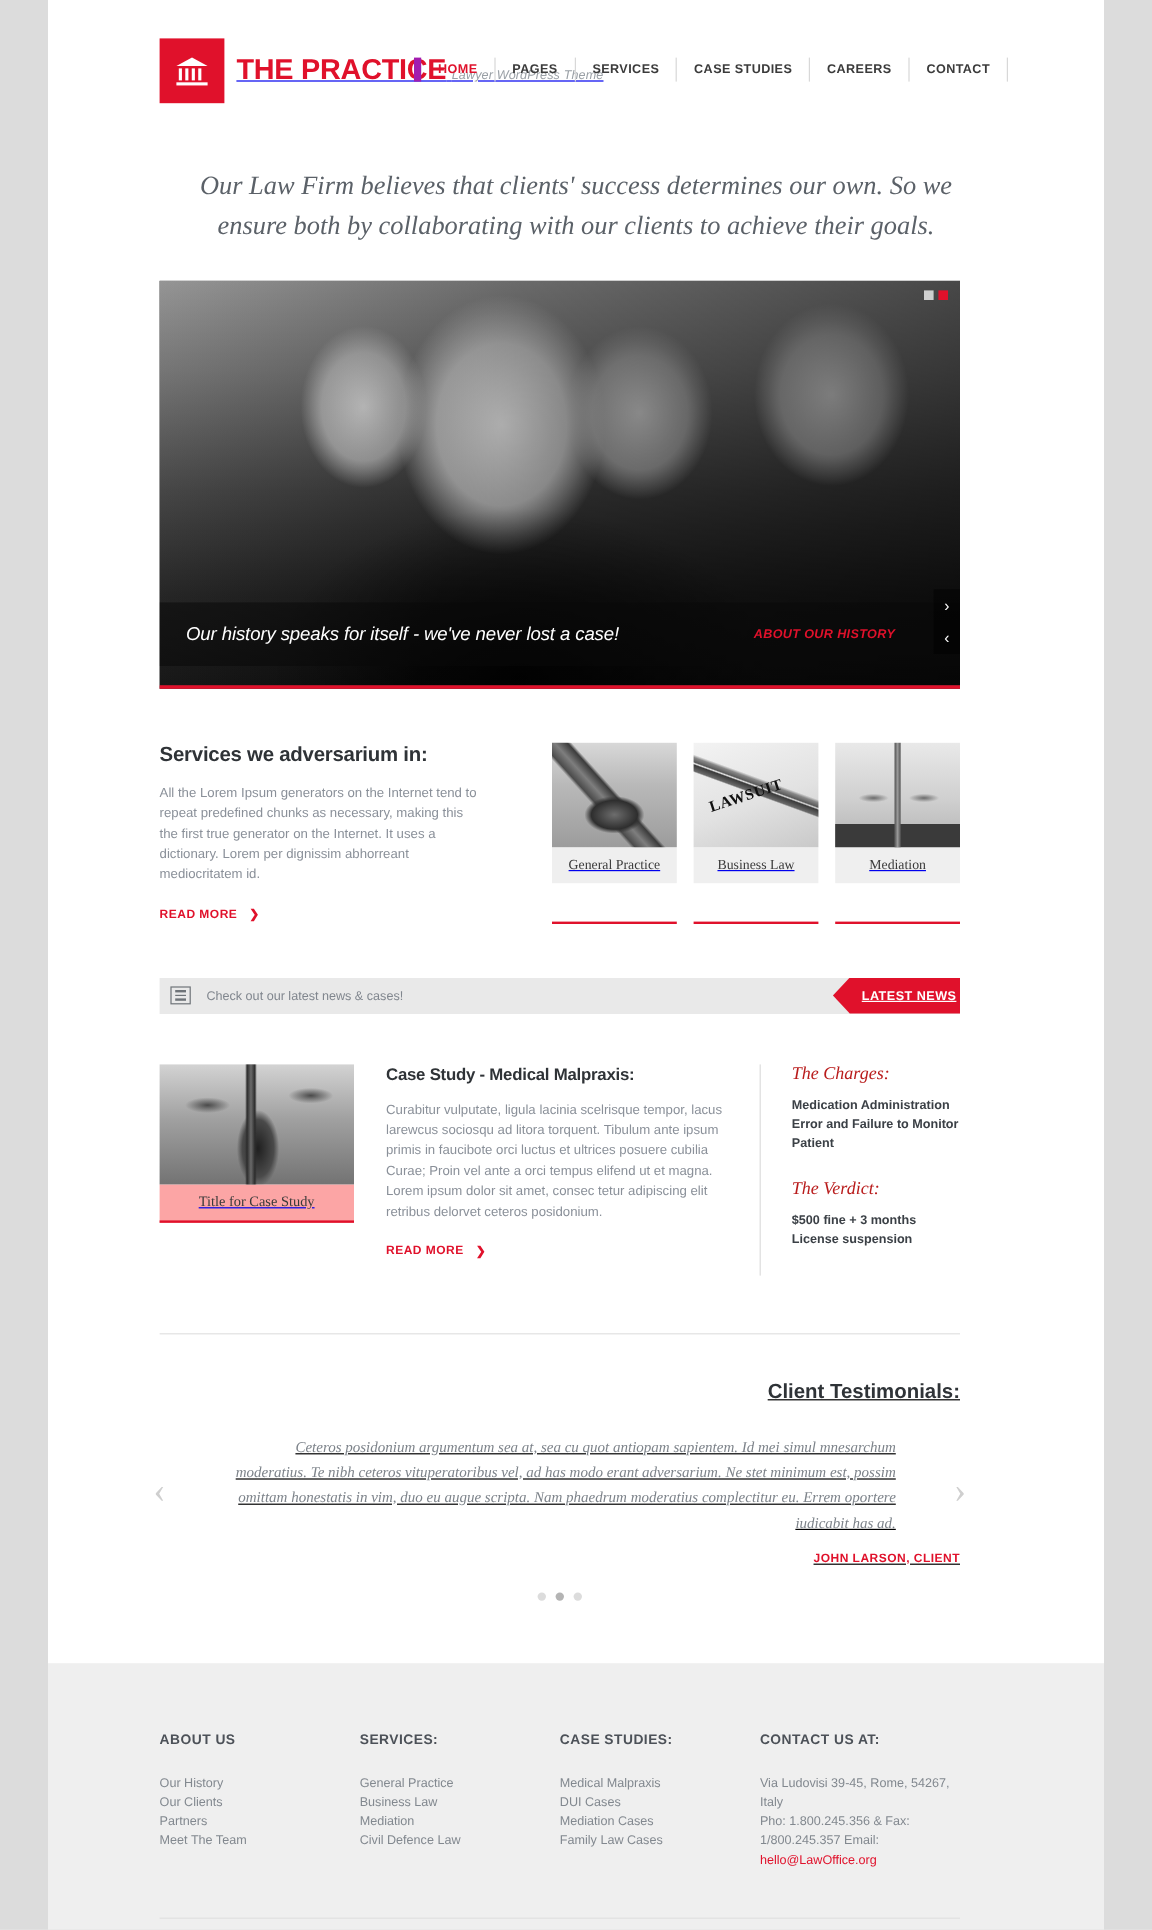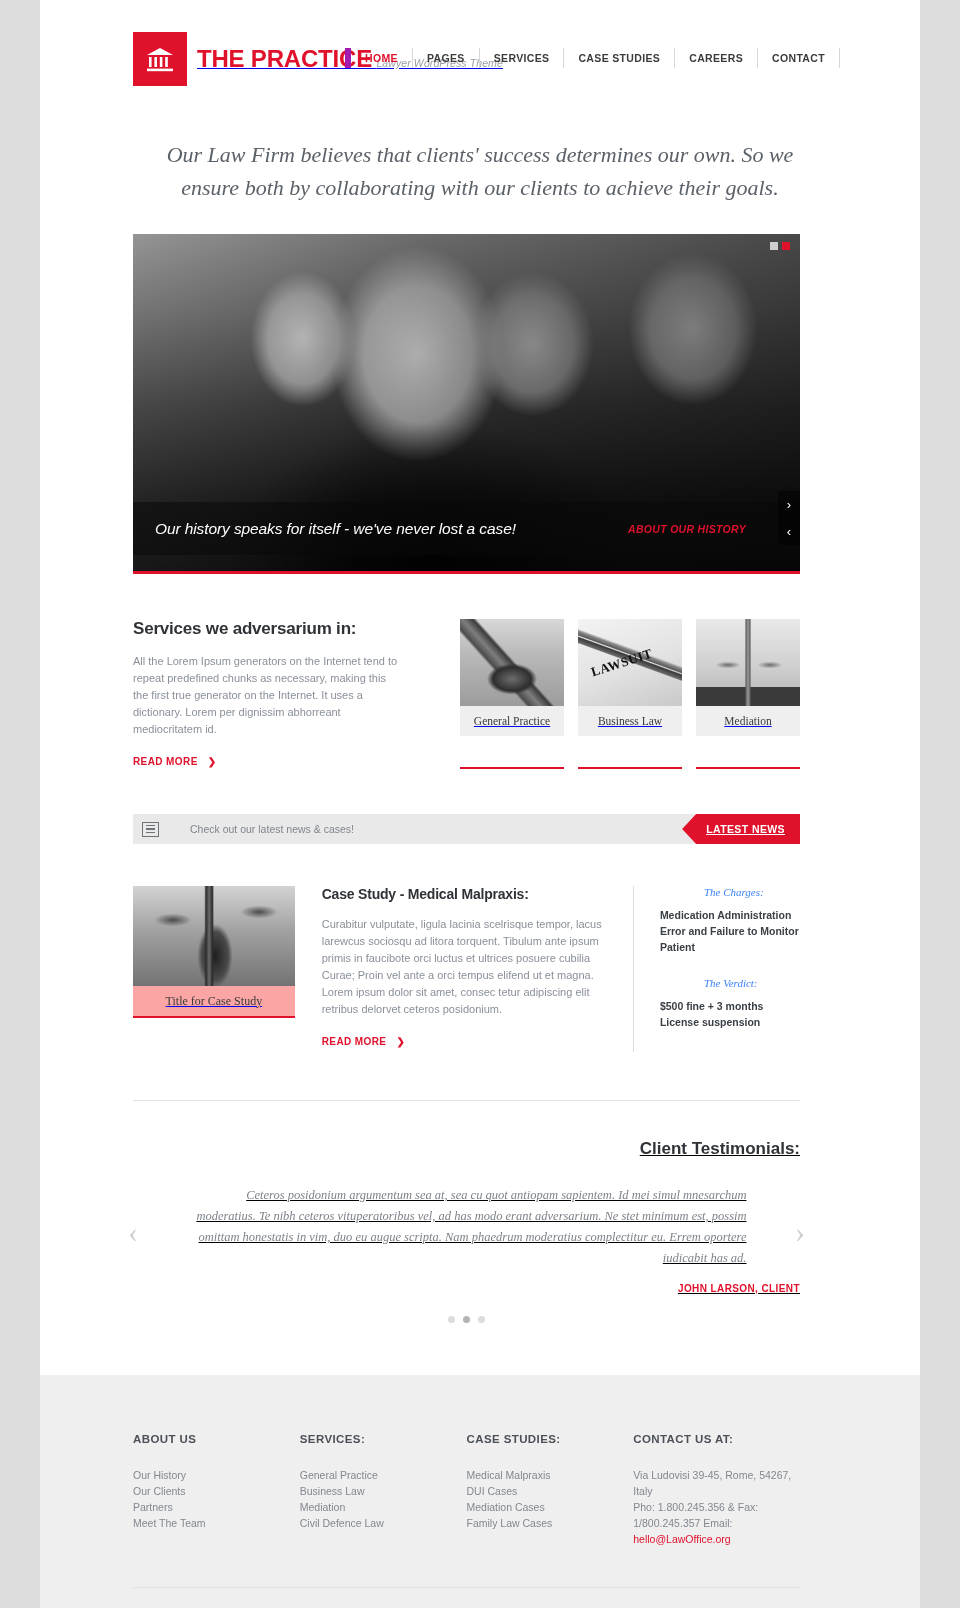--- a/index.html
+++ b/index.html
@@ -266,29 +266,29 @@
   .newsbar-icon {
     margin-left: 9px;
     width: 17px; height: 15px;
     border: 1.6px solid #6f7479;
     display: flex; flex-direction: column; justify-content: center;
     gap: 2px;
     padding: 0 3px;
   }
   .newsbar-icon span { display:block; height: 1.6px; background: #6f7479; }
   .newsbar-text {
-    margin-left: 31px;
+    margin-left: 13px;
     font-size: 10.5px;
     color: #80868e;
   }
   .newsbar-tag {
     position: absolute;
     right: 0; top: 0;
     height: 30px;
-    padding: 0 15px 0 24px;
+    padding: 0 3px 0 24px;
     background: #e0112b;
     color: #fff;
     font-size: 10.5px;
     font-weight: bold;
     letter-spacing: 0.4px;
     display: flex; align-items: center;
     clip-path: polygon(14px 0, 100% 0, 100% 100%, 14px 100%, 0 50%);
   }
 
   
@@ -331,24 +331,23 @@
   .cs-side {
     margin-left: 27px;
     padding-left: 26px;
     border-left: 1px solid #dcdcdc;
     width: 170px;
   }
   .cs-side h4 {
     font-family: "Liberation Serif", serif;
     font-style: italic;
     font-weight: normal;
-    font-size: 11px;
-    color: #3b82f6;
+    font-size: 15px;
+    color: #b91c1c;
     margin-bottom: 9px;
-    margin-left: 44px;
   }
   .cs-side p {
     font-size: 10.5px;
     line-height: 16px;
     color: #3b4046;
     font-weight: bold;
     margin-bottom: 22px;
   }
 
   .hr-light {

